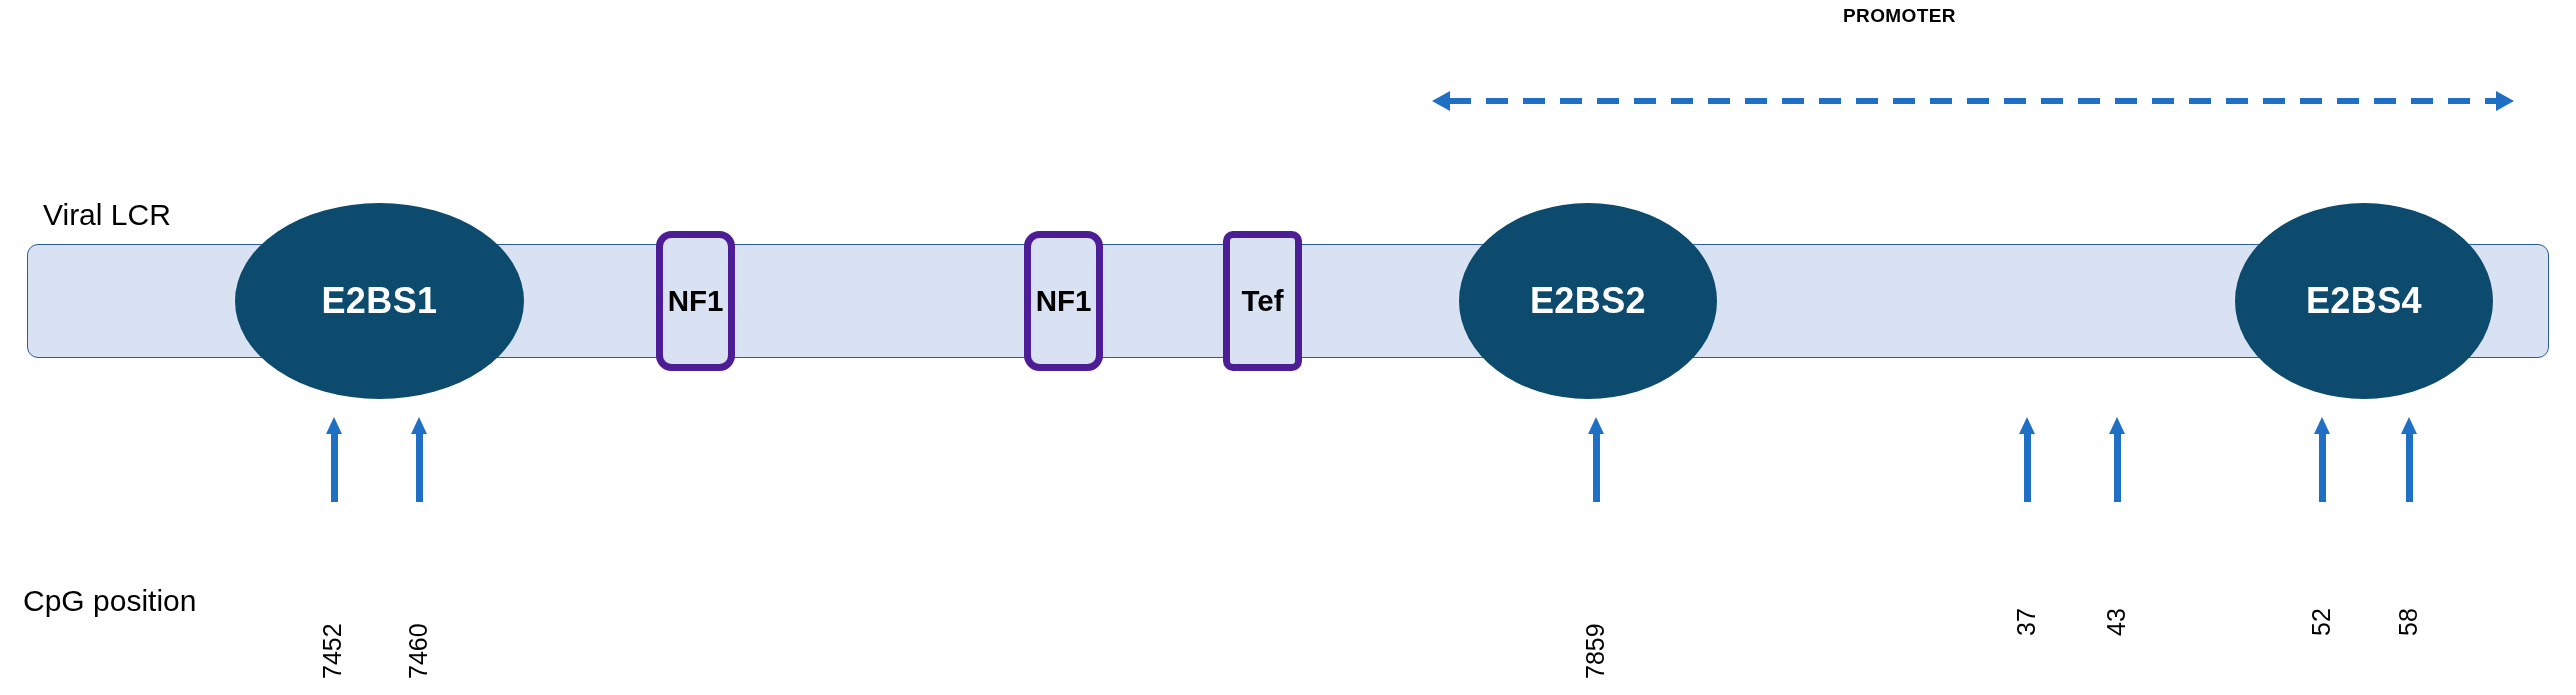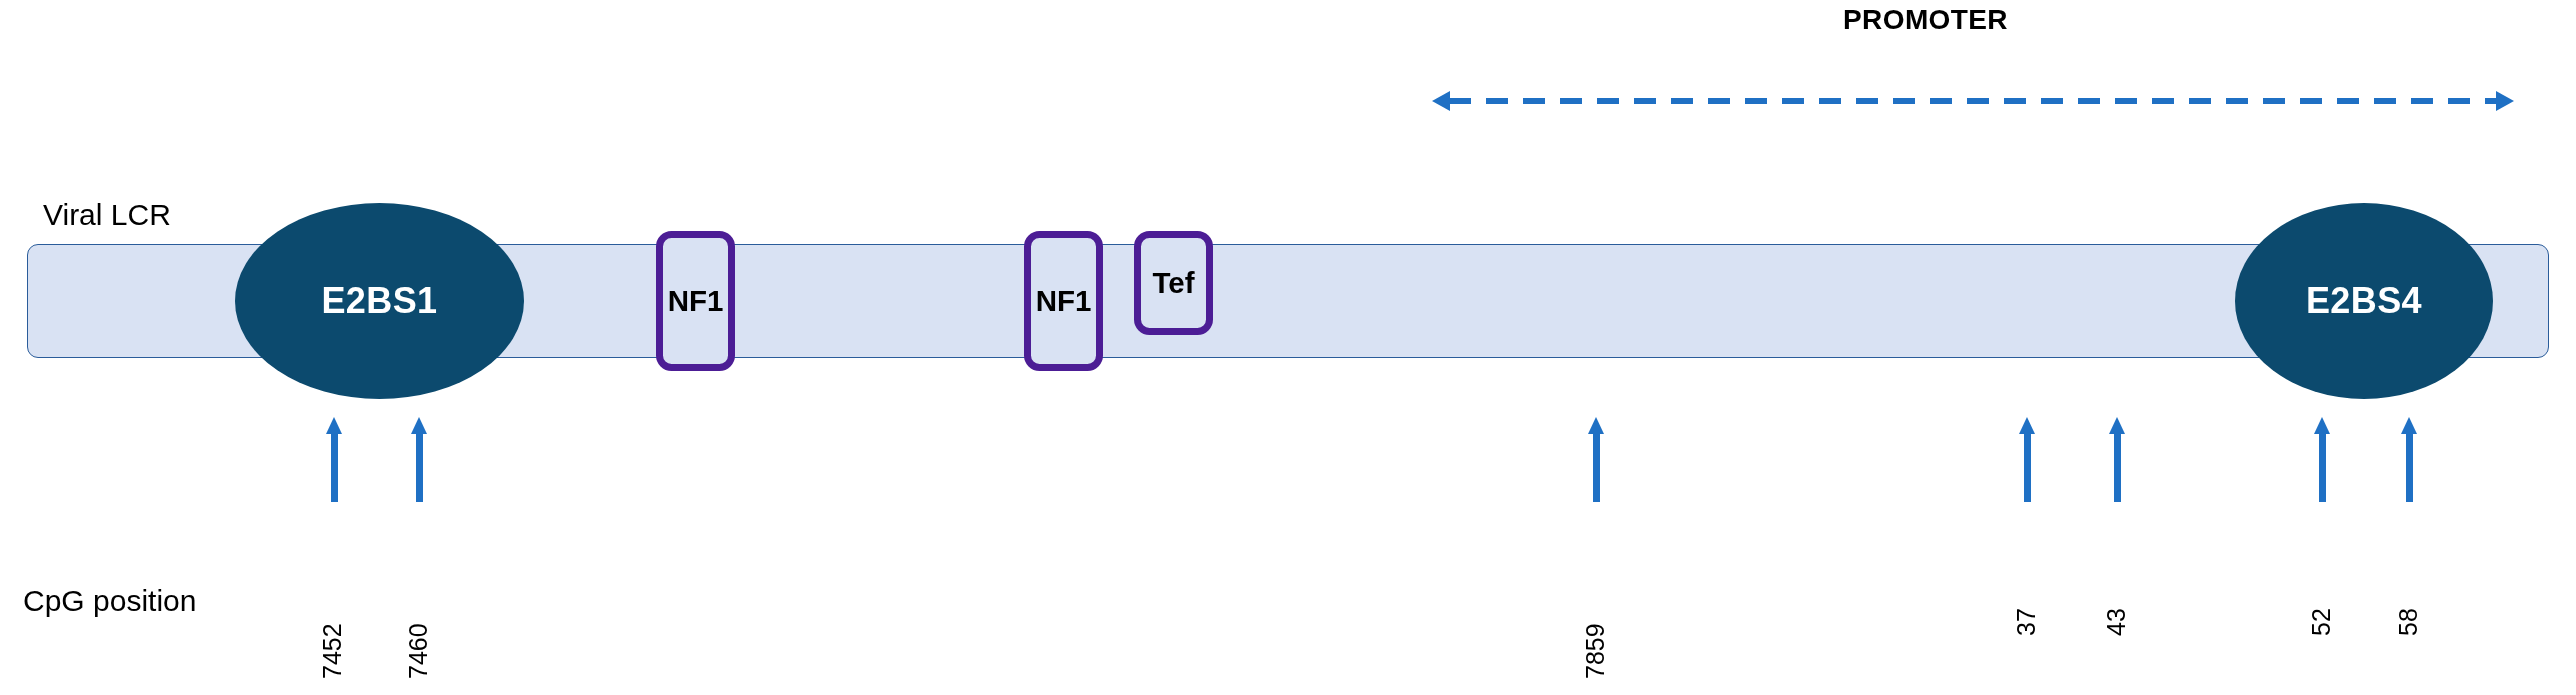--- a/index.html
+++ b/index.html
@@ -16,21 +16,21 @@
     position:absolute;
     color:#000000;
     font-size:30px;
     font-weight:400;
     white-space:nowrap;
     line-height:1;
   }
   .promoter-label{
     position:absolute;
     color:#000000;
-    font-size:28px;
+    font-size:19px;
     font-weight:700;
     letter-spacing:0.4px;
     white-space:nowrap;
     line-height:1;
   }
 
   
   .lcr-track{
     position:absolute;
     box-sizing:border-box;
@@ -164,24 +164,27 @@
   </div>
 
   <div class="boxsite" style="left:656px; top:231px; width:79px; height:140px;">
     <span class="btxt">NF1</span>
   </div>
 
   <div class="boxsite" style="left:1024px; top:231px; width:79px; height:140px;">
     <span class="btxt">NF1</span>
   </div>
 
-  <div class="boxsite" style="left:1134px; top:231px; width:79px; height:104px;">
+  <div class="boxsite" style="left:1223px; top:231px; width:79px; height:140px;border-radius:10px;">
     <span class="btxt">Tef</span>
   </div>
 
+  <div class="ellipse" style="left:1459px; top:203px; width:258px; height:196px;">
+    <span class="etxt">E2BS2</span>
+  </div>
 
 
 
   <div class="ellipse" style="left:2235px; top:203px; width:258px; height:196px;">
     <span class="etxt">E2BS4</span>
   </div>
 
   <div class="plain-label" style="left:23px; top:586px;">CpG position</div>
 
   <div class="cpg-arrow" style="left:326px; top:417px; height:85px;">

